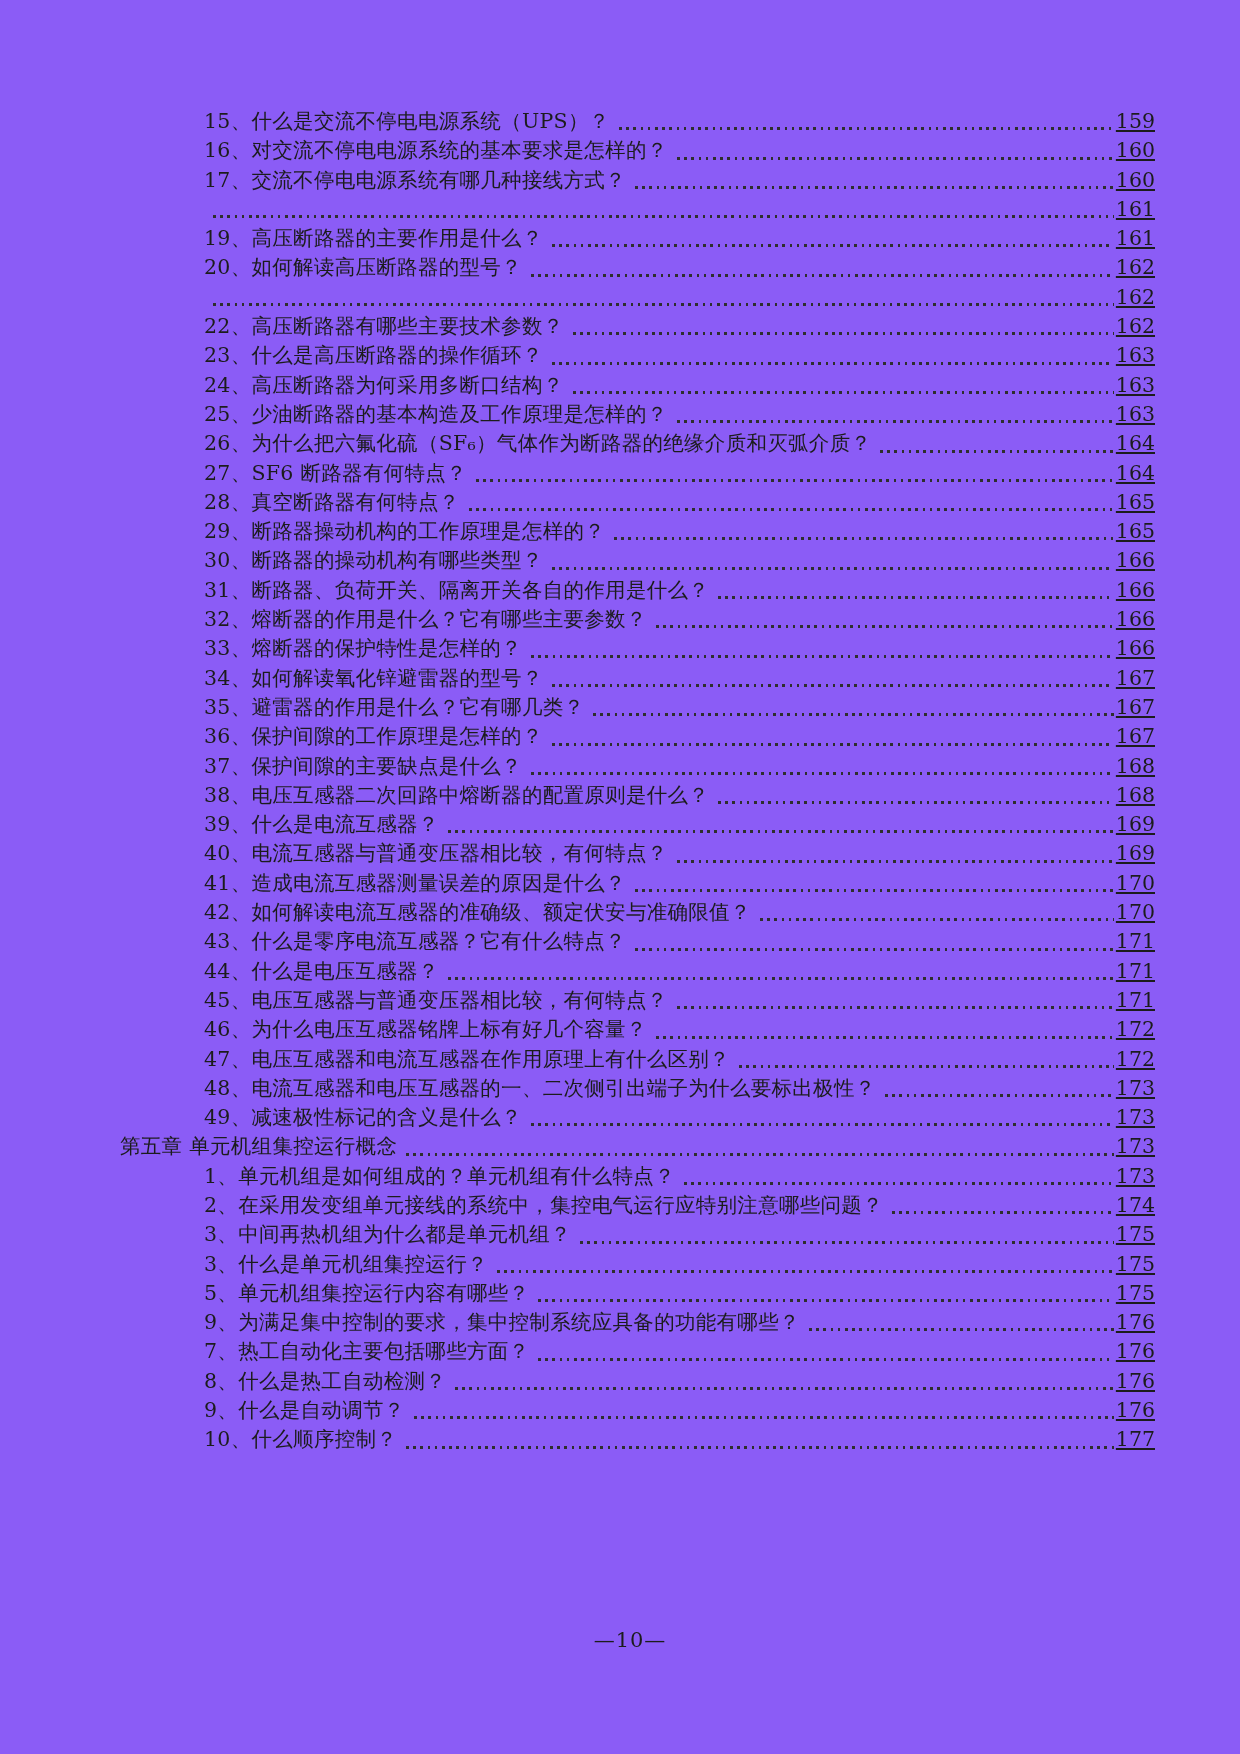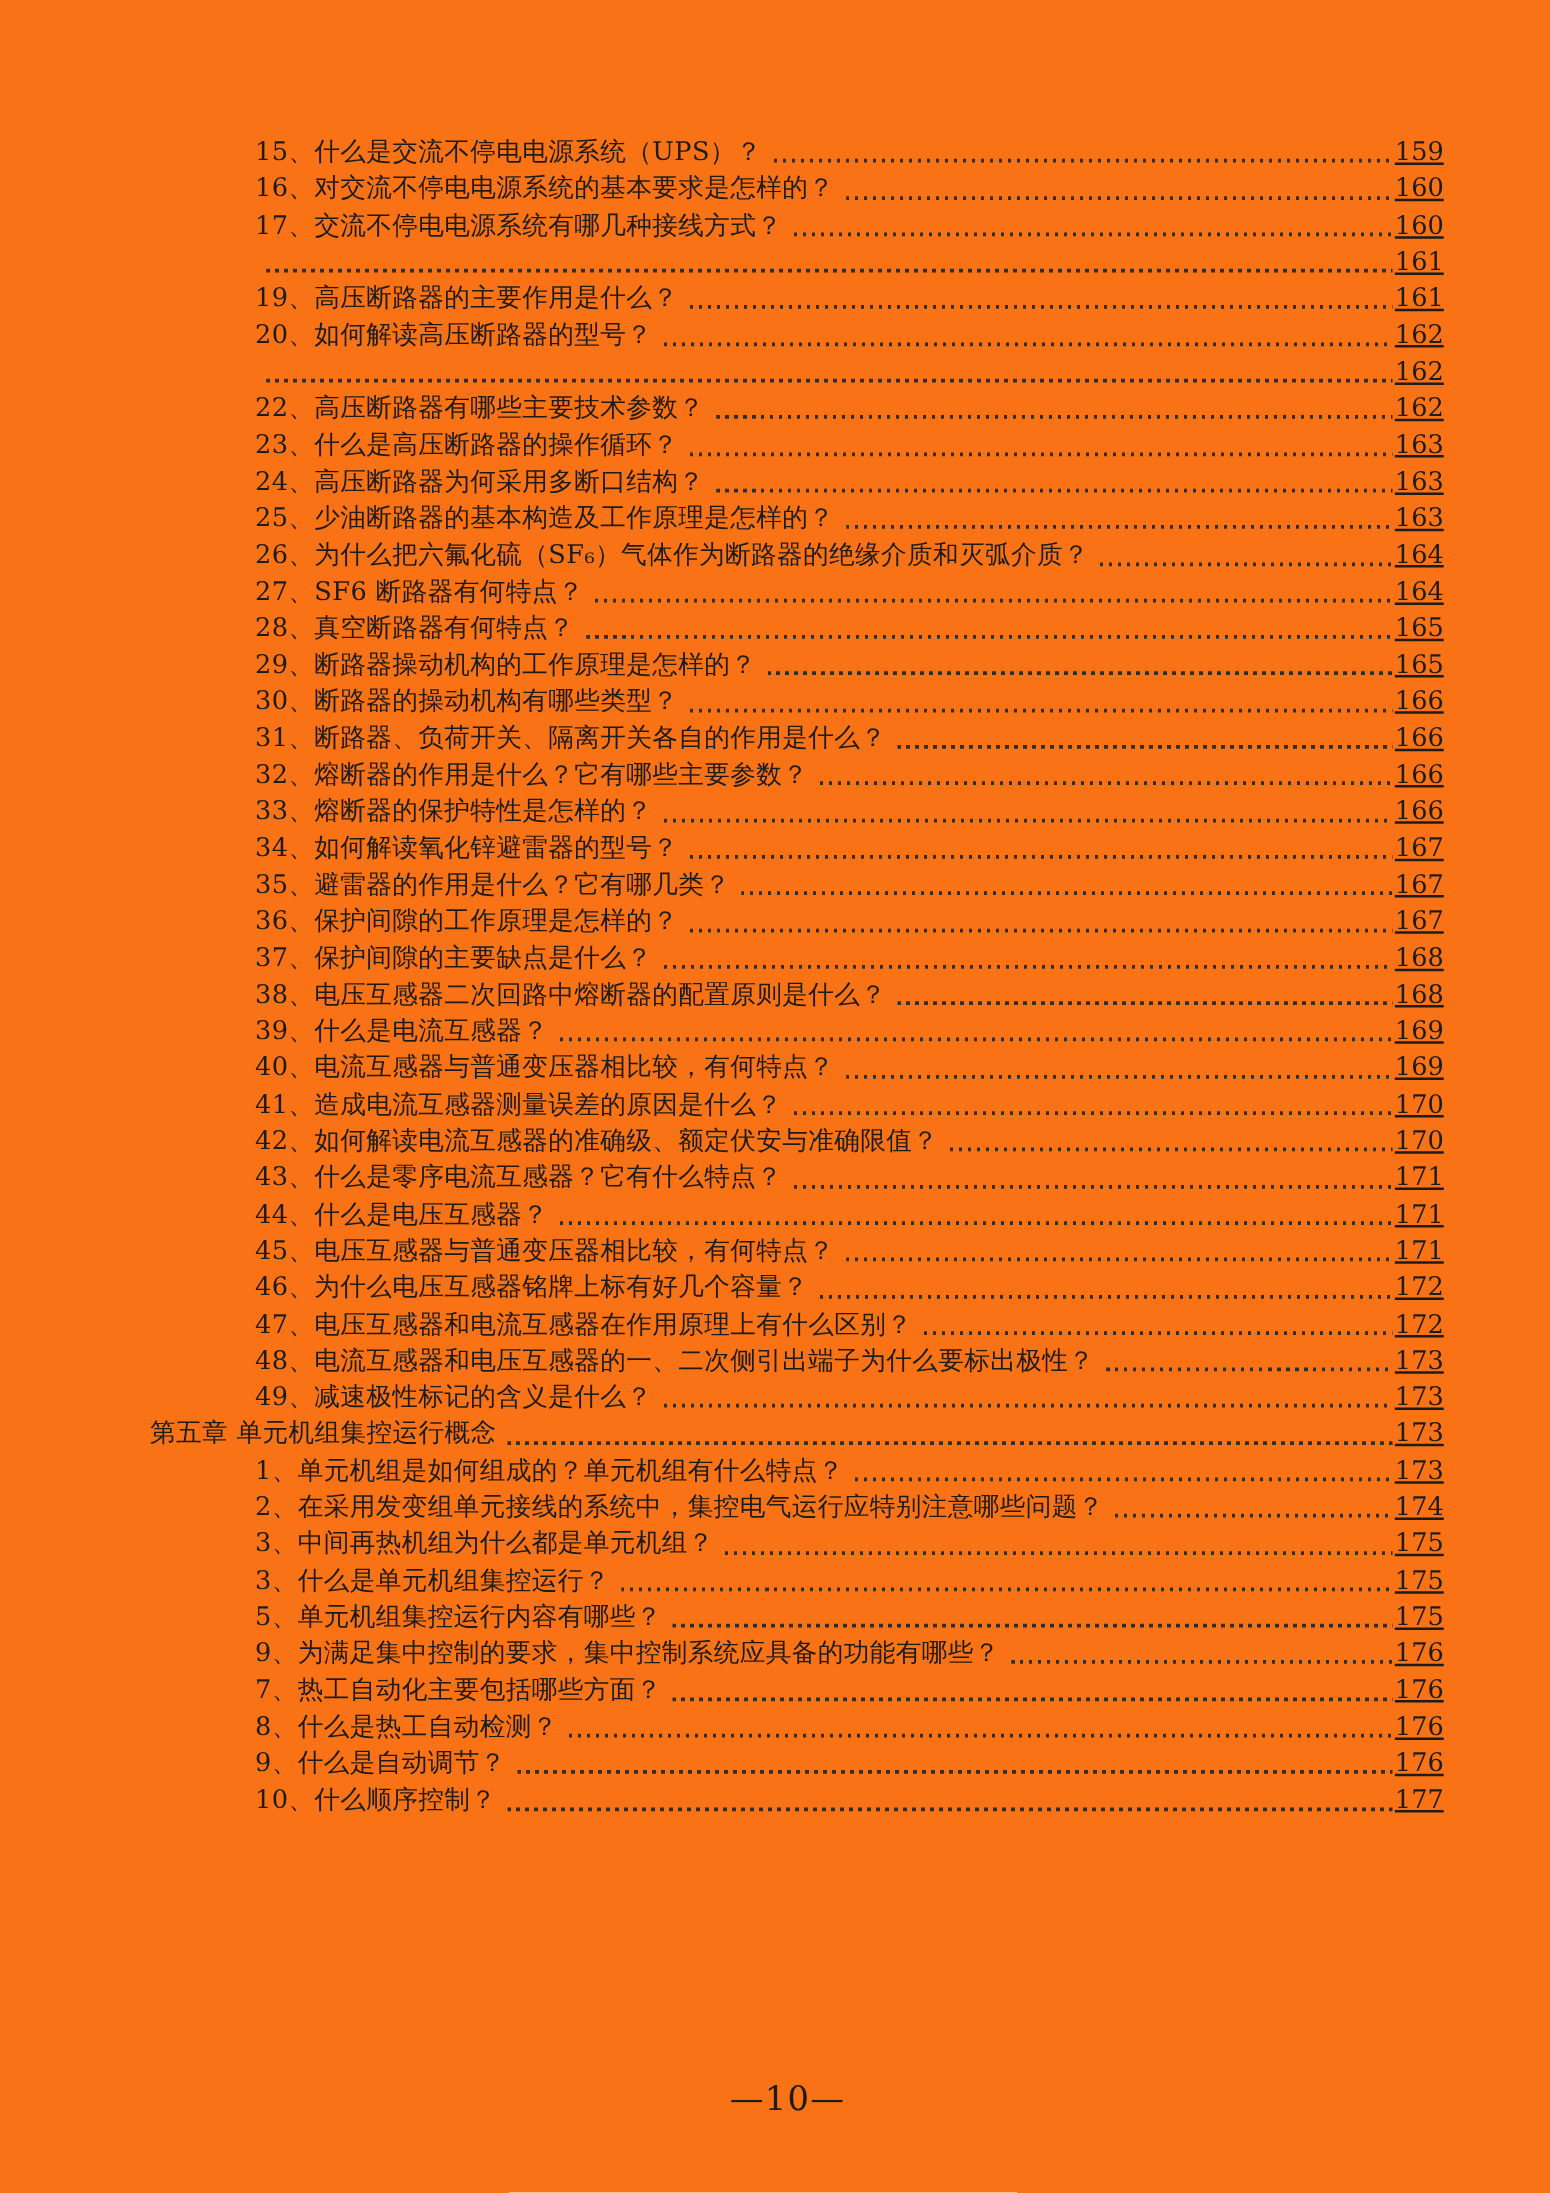--- a/index.html
+++ b/index.html
@@ -5,21 +5,21 @@
   html, body {
     margin: 0;
     padding: 0;
     background: #ffffff;
   }
   .page {
     position: relative;
     width: 1240px;
     height: 1754px;
     margin: 0 auto;
-    background: #f97316;
+    background: #8b5cf6;
     color: #1c1c1c;
     font-family: "DejaVu Serif", "Liberation Serif", serif;
     overflow: hidden;
   }
   .toc {
     padding: 107px 85px 0 120px; 
   }
   .row {
     display: flex;
     align-items: flex-end;
@@ -48,23 +48,23 @@
   }
   .row .pagenum {
     flex: 0 0 auto;
     font-size: 20.5px;
     text-decoration: underline;
   }
   .footer {
     position: absolute;
     left: 0;
     right: 0;
-    top: 1664px;
+    top: 1628px;
     text-align: center;
-    font-size: 27px;
+    font-size: 21px;
     letter-spacing: 1px;
     padding-left: 20px;
   }
 </style>
 </head>
 <body>
 
 <div class="page">
   <main class="toc" id="toc">
   <div class="row item">

